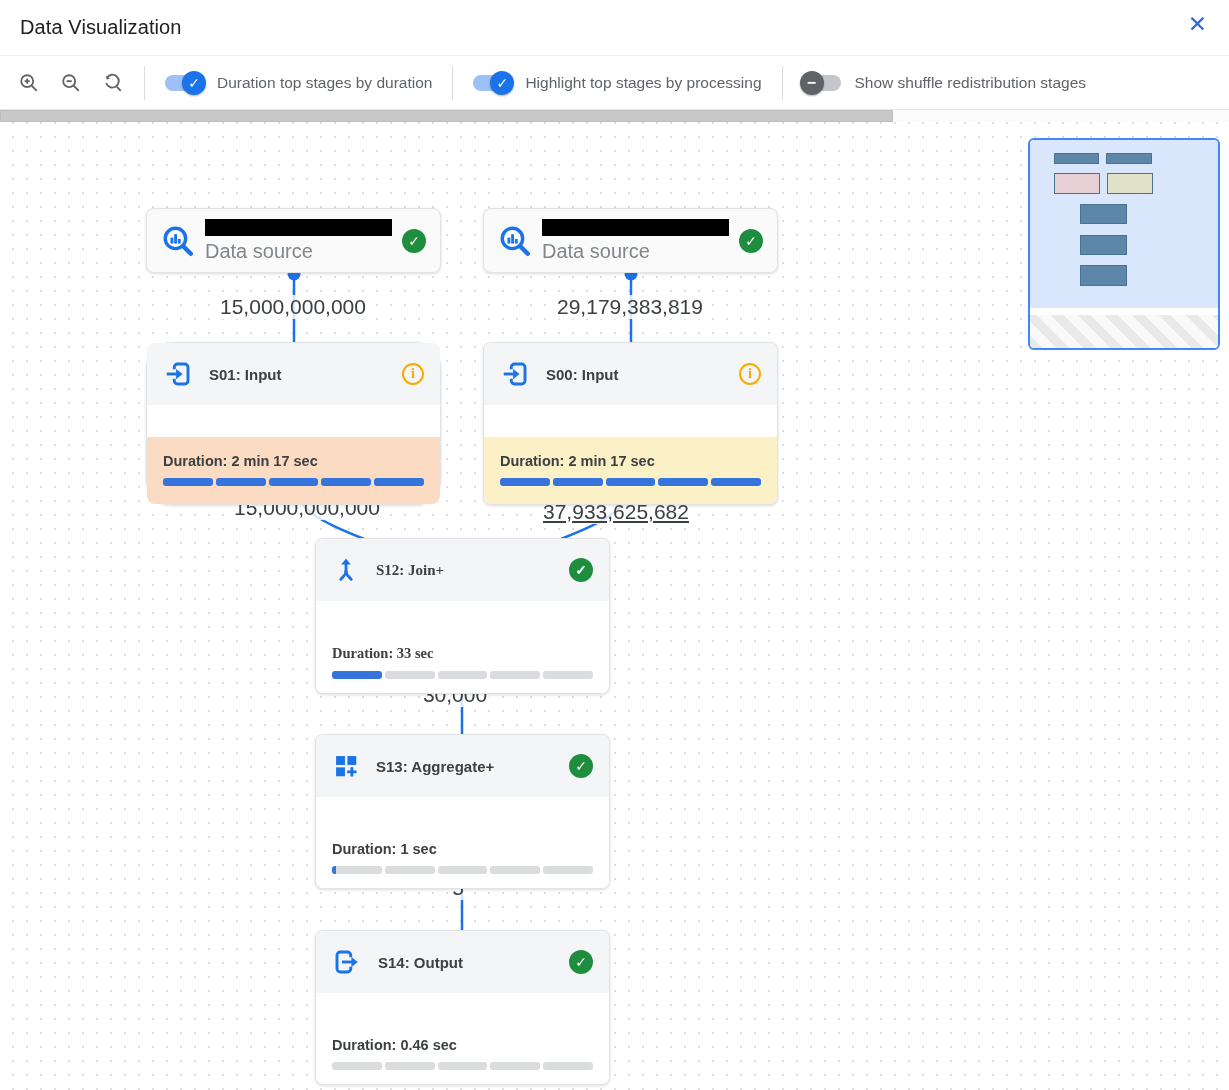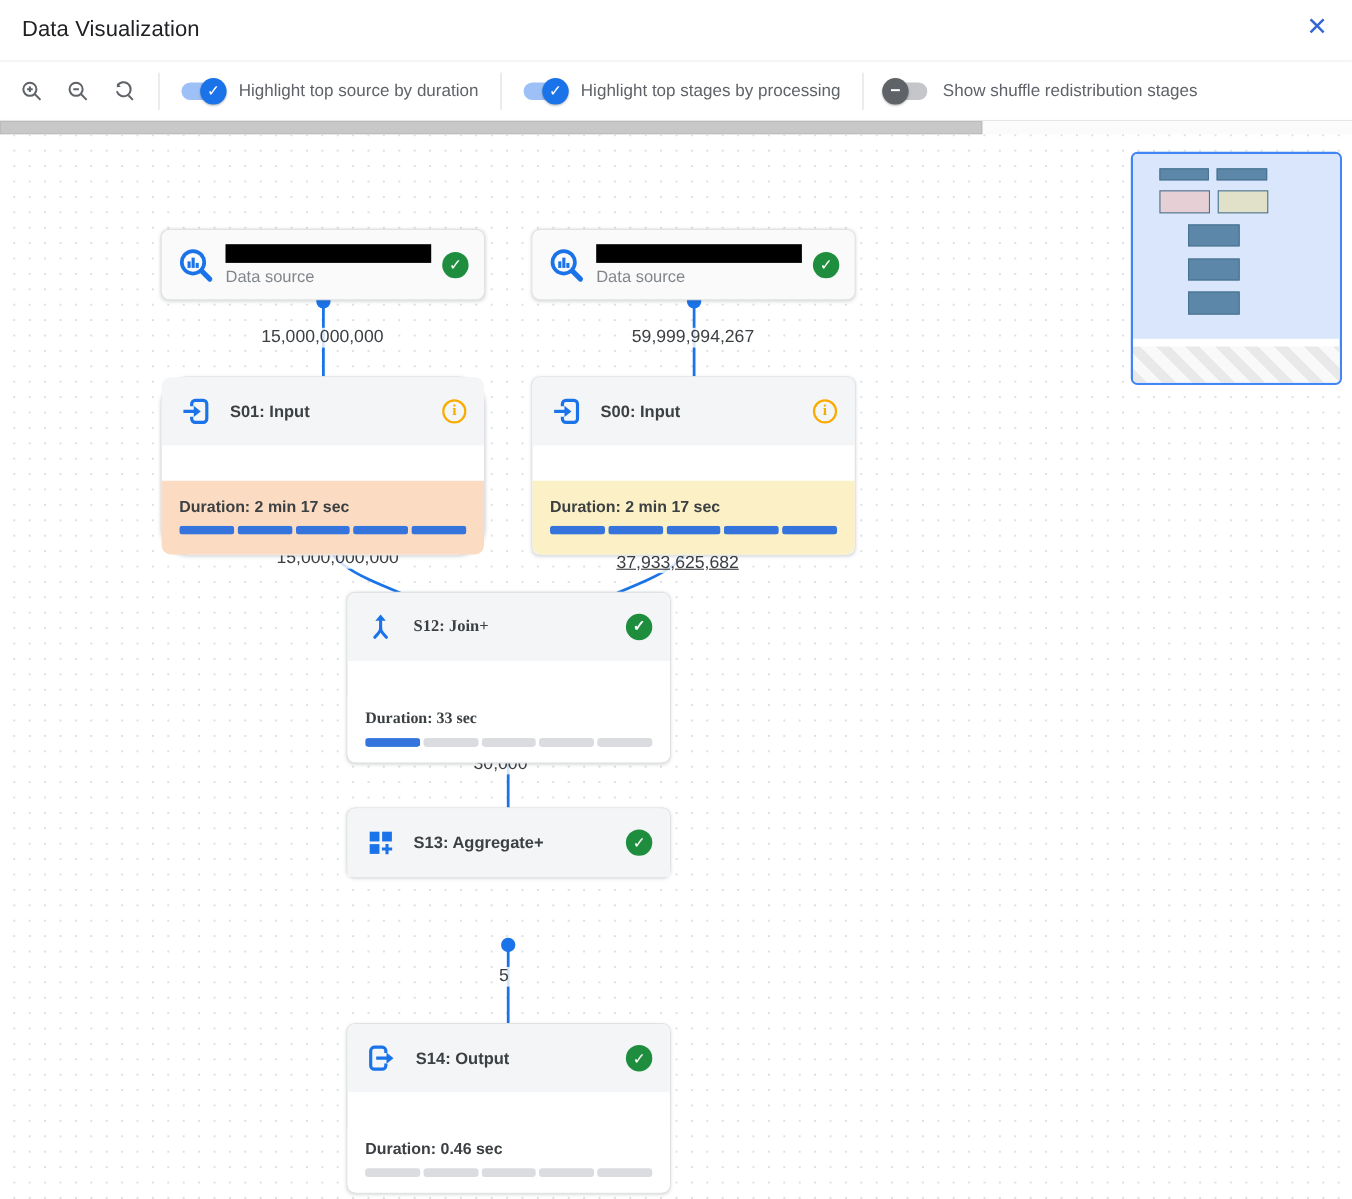--- a/index.html
+++ b/index.html
@@ -34,30 +34,30 @@
   .hscroll { height:12px; background:#fbfbfb; position:relative; }
   .hscroll .thumb { position:absolute; left:0; top:0; height:12px; width:893px;
     background:#c8c8c8; border:1px solid #bcbcbc; }
 
   
   .canvas { position:relative; height:968px;
     background-image:radial-gradient(#dcdedf 1.1px, transparent 1.1px);
     background-size:14px 14px; background-position:6px 8px; }
   .edges { position:absolute; inset:0; pointer-events:none; }
 
-  .edge-label { position:absolute; transform:translate(-50%,-50%); font-size:16px;
+  .edge-label { position:absolute; transform:translate(-50%,-50%); font-size:21px;
     color:#3c4043; background:rgba(255,255,255,.82); padding:0 3px; white-space:nowrap;text-align:center; }
 
   
   .node { position:absolute; width:295px; background:#fff; border:1px solid #e0e2e5;
     border-radius:8px; box-shadow:0 1px 3px rgba(60,64,67,.18); cursor:pointer; }
   .ds-node { height:65px; background:#fafafa; display:flex; align-items:center; padding:0 14px; }
   .ds-mid { flex:1; margin-left:10px; margin-right:8px; }
   .redacted { width:187px; height:17px; background:#000; }
-  .ds-caption { font-size:15px; color:#80868b; margin-top:4px; }
+  .ds-caption { font-size:20px; color:#80868b; margin-top:4px; }
 
   .stage-head { height:62px; display:flex; align-items:center; padding:0 16px;
     background:#f4f5f6; border-radius:8px 8px 0 0; }
   .stage-title { flex:1; margin-left:16px; font-size:15px; font-weight:bold; color:#3c4043; }
   .stage-body { padding:12px 16px 14px; border-radius:0 0 8px 8px;margin-top:32px; }
   .stage-body.plain { background:#fff; }
   .stage-body.peach { background:#fbdcc3; padding:16px 16px 18px; }
   .stage-body.yellow{ background:#fbf0c6; padding:16px 16px 18px; }
   .duration { font-size:14.5px; font-weight:bold; color:#3c4043; }
 
@@ -108,21 +108,21 @@
       <path d="M8.6 7.6 L4.6 7.9 L4.9 3.9" fill="#5f6368" stroke="none"></path>
       <line x1="16" y1="16" x2="20.5" y2="20.5"></line>
     </svg>
   </div>
   <div class="tb-sep"></div>
 
   <div class="tb-group">
     <div class="toggle on">
       <div class="knob">✓</div>
     </div>
-    <span class="tb-label">Highlight top source by duration</span>
+    <span class="tb-label">Duration top stages by duration</span>
   </div>
   <div class="tb-sep"></div>
 
   <div class="tb-group">
     <div class="toggle on">
       <div class="knob">✓</div>
     </div>
     <span class="tb-label">Highlight top stages by processing</span>
   </div>
   <div class="tb-sep"></div>
@@ -154,21 +154,21 @@
       <circle cx="294" cy="152" r="6.5"></circle>
       <circle cx="631" cy="152" r="6.5"></circle>
       <circle cx="294" cy="355" r="6.5"></circle>
       <circle cx="631" cy="355" r="6.5"></circle>
       <circle cx="462" cy="541" r="6.5"></circle>
       <circle cx="462" cy="737" r="6.5"></circle>
     </g>
   </svg>
 
   <div class="edge-label" style="left:293px; top:185px;">15,000,000,000</div>
-  <div class="edge-label" style="left:630px; top:185px;">59,999,994,267</div>
+  <div class="edge-label" style="left:630px; top:185px;">29,179,383,819</div>
   <div class="edge-label" style="left:307px; top:386px;">15,000,000,000</div>
   <div class="edge-label" style="left:616px; top:390px;text-decoration:underline;">37,933,625,682</div>
   <div class="edge-label" style="left:455px; top:573px;">30,000</div>
   <div class="edge-label" style="left:458px; top:766px;">5</div>
 
   <div class="node ds-node" style="left:146px; top:86px;">
     <svg width="34" height="34" viewBox="0 0 24 24">
       <circle cx="10.2" cy="10.2" r="7.2" fill="none" stroke="#1a73e8" stroke-width="2.4"></circle>
       <line x1="15.7" y1="15.7" x2="21" y2="21" stroke="#1a73e8" stroke-width="3.2" stroke-linecap="round"></line>
       <rect x="6.7" y="9.6" width="2" height="4.2" fill="#1a73e8"></rect>
@@ -300,20 +300,40 @@
         <rect x="3.5" y="3.5" width="7.6" height="7.6" fill="#1a73e8"></rect>
         <rect x="13.2" y="3.5" width="7.6" height="7.6" fill="#1a73e8"></rect>
         <rect x="3.5" y="13.2" width="7.6" height="7.6" fill="#1a73e8"></rect>
         <g stroke="#1a73e8" stroke-width="2.4">
           <line x1="17" y1="13" x2="17" y2="21"></line>
           <line x1="13" y1="17" x2="21" y2="17"></line>
         </g>
       </svg>
       <span class="stage-title">S13: Aggregate+</span>
       <div class="badge-check">✓</div>
+    </div>
+    <div class="stage-body plain">
+      <div class="duration">Duration: 1 sec</div>
+      <div class="pbar">
+          <div class="seg">
+            <div class="seg-fill" style="width: 7.5%;"></div>
+          </div>
+          <div class="seg">
+            <div class="seg-fill" style="width: 0%;"></div>
+          </div>
+          <div class="seg">
+            <div class="seg-fill" style="width: 0%;"></div>
+          </div>
+          <div class="seg">
+            <div class="seg-fill" style="width: 0%;"></div>
+          </div>
+          <div class="seg">
+            <div class="seg-fill" style="width: 0%;"></div>
+          </div>
+        </div>
     </div>
   </div>
 
   <div class="node" style="left:315px; top:808px;">
     <div class="stage-head">
       <svg width="30" height="30" viewBox="0 0 24 24" fill="none" stroke="#1a73e8" stroke-width="2.3">
         <path d="M15 8.2 V6.6 A2.6 2.6 0 0 0 12.4 4 H6.6 A2.6 2.6 0 0 0 4 6.6 V17.4 A2.6 2.6 0 0 0 6.6 20 H12.4 A2.6 2.6 0 0 0 15 17.4 V15.8"></path>
         <line x1="8" y1="12" x2="16" y2="12"></line>
         <path d="M15.5 7.9 L20.6 12 L15.5 16.1 Z" fill="#1a73e8" stroke="none"></path>
       </svg>

